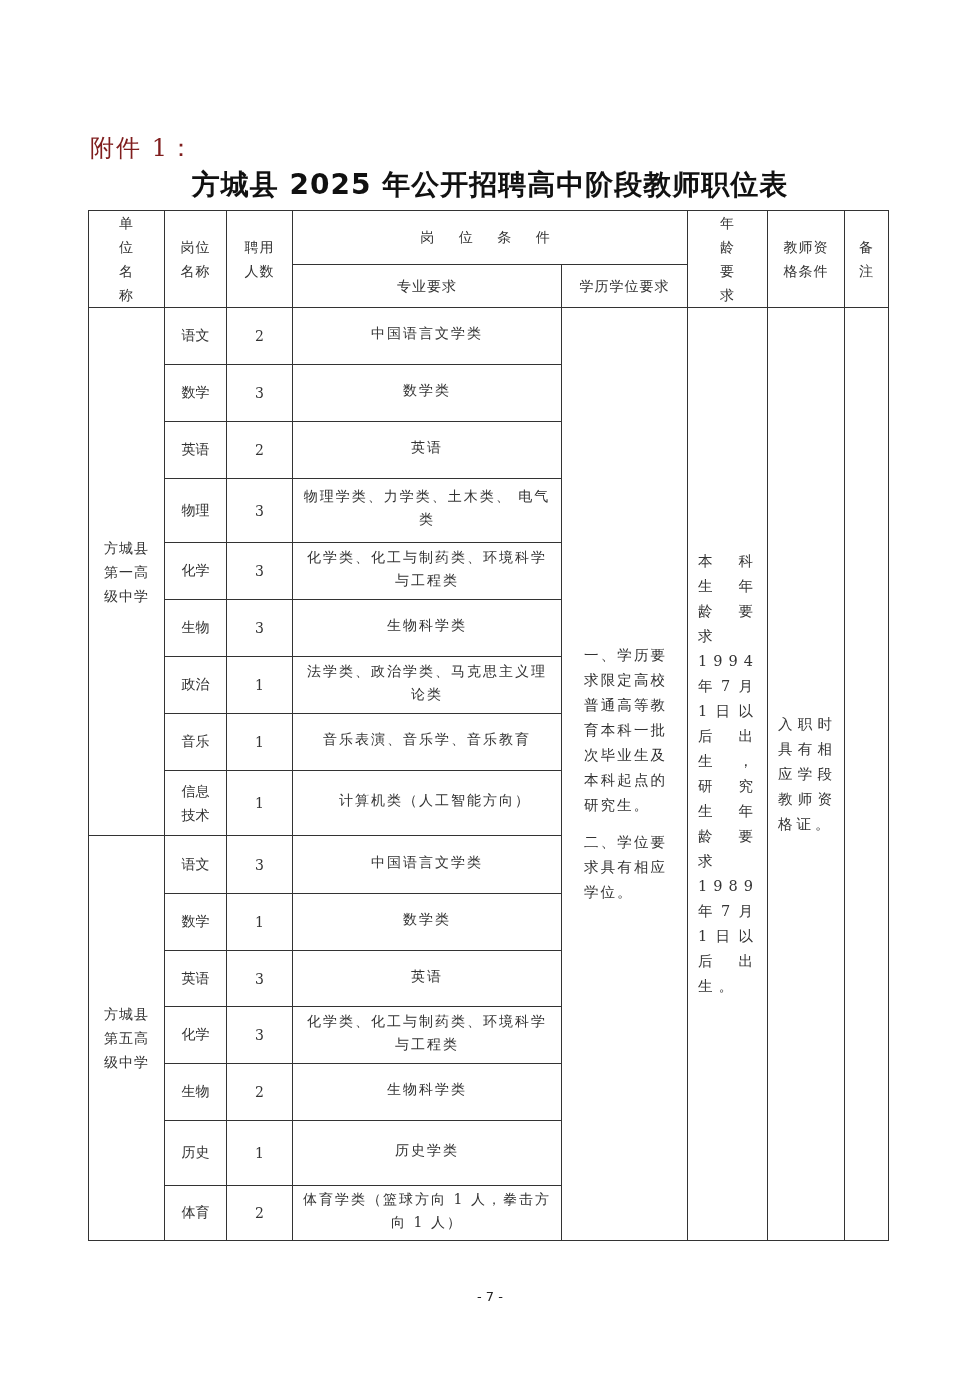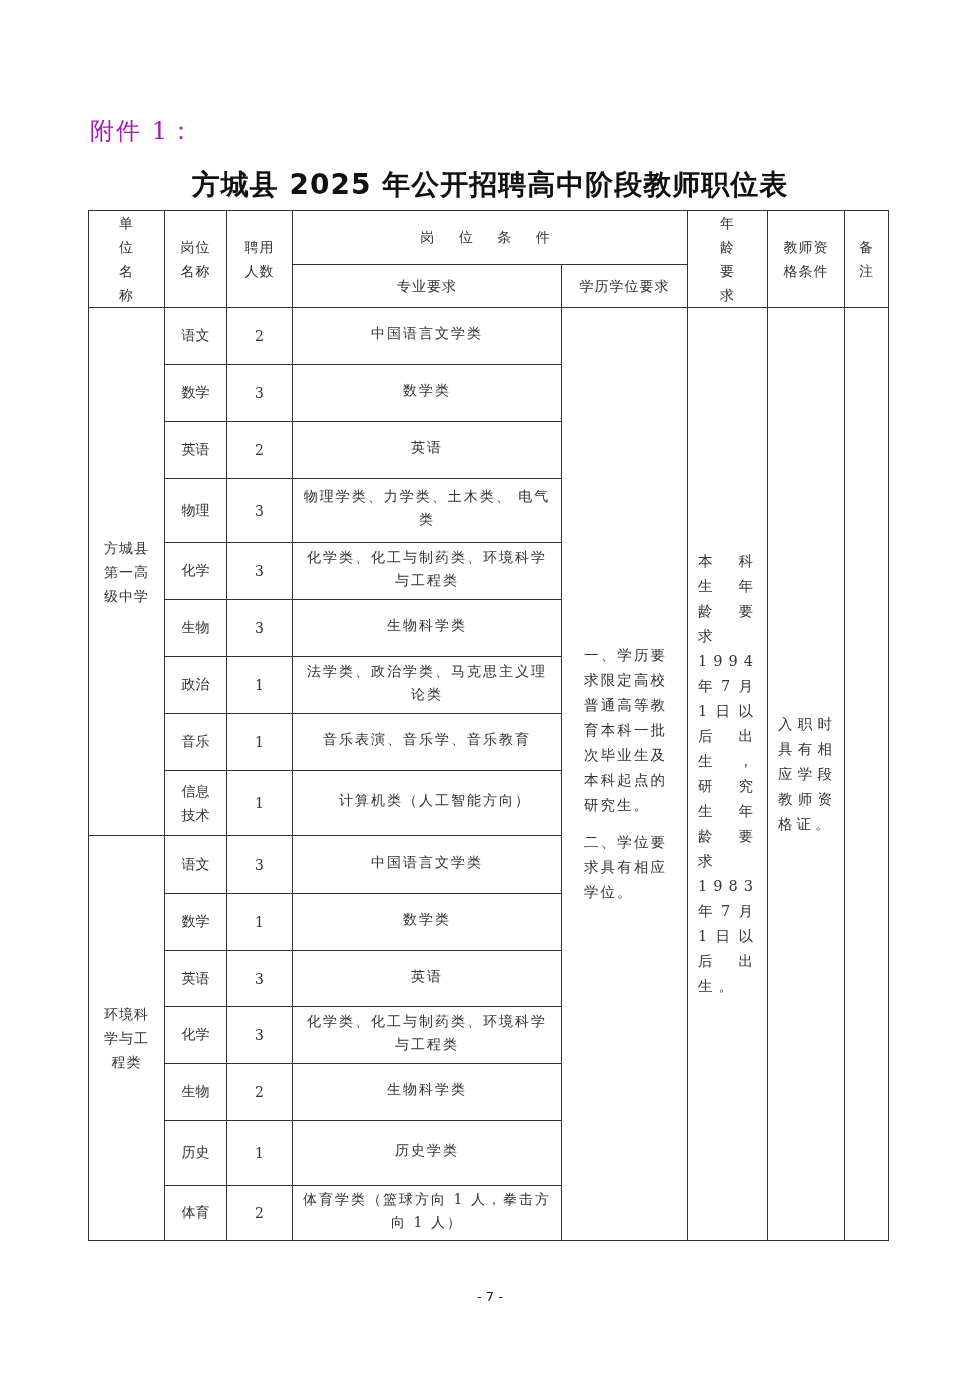--- a/index.html
+++ b/index.html
@@ -1,17 +1,17 @@
 <!DOCTYPE html>
 <html><head>
 <meta charset="utf-8">
 <style>
   html, body { margin:0; padding:0; background:#ffffff; }
   body { width:980px; height:1386px; position:relative; font-family:"DejaVu Serif", "Liberation Serif", serif; color:#222; overflow:hidden; }
-  .attach { position:absolute; left:90px; top:115px; font-size:24px; letter-spacing:2px; color:#a21caf; }
+  .attach { position:absolute; left:90px; top:132px; font-size:24px; letter-spacing:2px; color:#7f1d1d; }
   .title { position:absolute; left:0; width:980px; top:166px; text-align:center; font-family:"DejaVu Sans", "Liberation Sans", sans-serif; font-size:28px; font-weight:bold; color:#111; letter-spacing:1px; }
   table { position:absolute; left:88px; top:210px; border-collapse:collapse; table-layout:fixed; }
   td, th { border:1px solid #333; font-weight:normal; font-size:14px; color:#333; padding:0; vertical-align:middle; }
   th { text-align:center; line-height:24px; letter-spacing:1px; }
   .c { text-align:center; }
   .major { text-align:center; padding:0 10px 5px 10px; line-height:23px; letter-spacing:2px; }
   .indent { padding-left:26px;font-family:Liberation Serif, serif; }
   .school { text-align:center; line-height:24px; padding:0 12px; letter-spacing:1px; }
   .longtext { text-align:justify; line-height:25px; padding:0 8px 0 10px; font-size:14.5px; letter-spacing:2px; vertical-align:middle; }
   .longtext p { margin:12px; }
@@ -52,21 +52,21 @@
 
   <tr style="height:57px">
     <td rowspan="9" class="school">方城县第一高级中学</td>
     <td class="c">语文</td>
     <td class="c">2</td>
     <td class="major">中国语言文学类</td>
     <td rowspan="16" class="longtext">
       <p>一、学历要求限定高校普通高等教育本科一批次毕业生及本科起点的研究生。</p>
       <p>二、学位要求具有相应学位。</p>
     </td>
-    <td rowspan="16" class="longtext" style="letter-spacing:6px;">本科生年龄要求 1994 年7月1日以后出生，研究生年龄要求 1983 年7月1日以后出生。</td>
+    <td rowspan="16" class="longtext" style="letter-spacing:6px;">本科生年龄要求 1994 年7月1日以后出生，研究生年龄要求 1989 年7月1日以后出生。</td>
     <td rowspan="16" class="longtext" style="letter-spacing:4px;">入职时具有相应学段教师资格证。</td>
     <td rowspan="16"></td>
   </tr>
   <tr style="height:57px">
     <td class="c">数学</td>
     <td class="c">3</td>
     <td class="major">数学类</td>
   </tr>
   <tr style="height:57px">
     <td class="c">英语</td>
@@ -98,21 +98,21 @@
     <td class="c">1</td>
     <td class="major">音乐表演、音乐学、音乐教育</td>
   </tr>
   <tr style="height:65px">
     <td class="c" style="padding:0 14px; line-height:24px;">信息技术</td>
     <td class="c">1</td>
     <td class="major indent">计算机类（人工智能方向）</td>
   </tr>
 
   <tr style="height:58px">
-    <td rowspan="7" class="school">环境科学与工程类</td>
+    <td rowspan="7" class="school">方城县第五高级中学</td>
     <td class="c">语文</td>
     <td class="c">3</td>
     <td class="major">中国语言文学类</td>
   </tr>
   <tr style="height:57px">
     <td class="c">数学</td>
     <td class="c">1</td>
     <td class="major">数学类</td>
   </tr>
   <tr style="height:56px">

